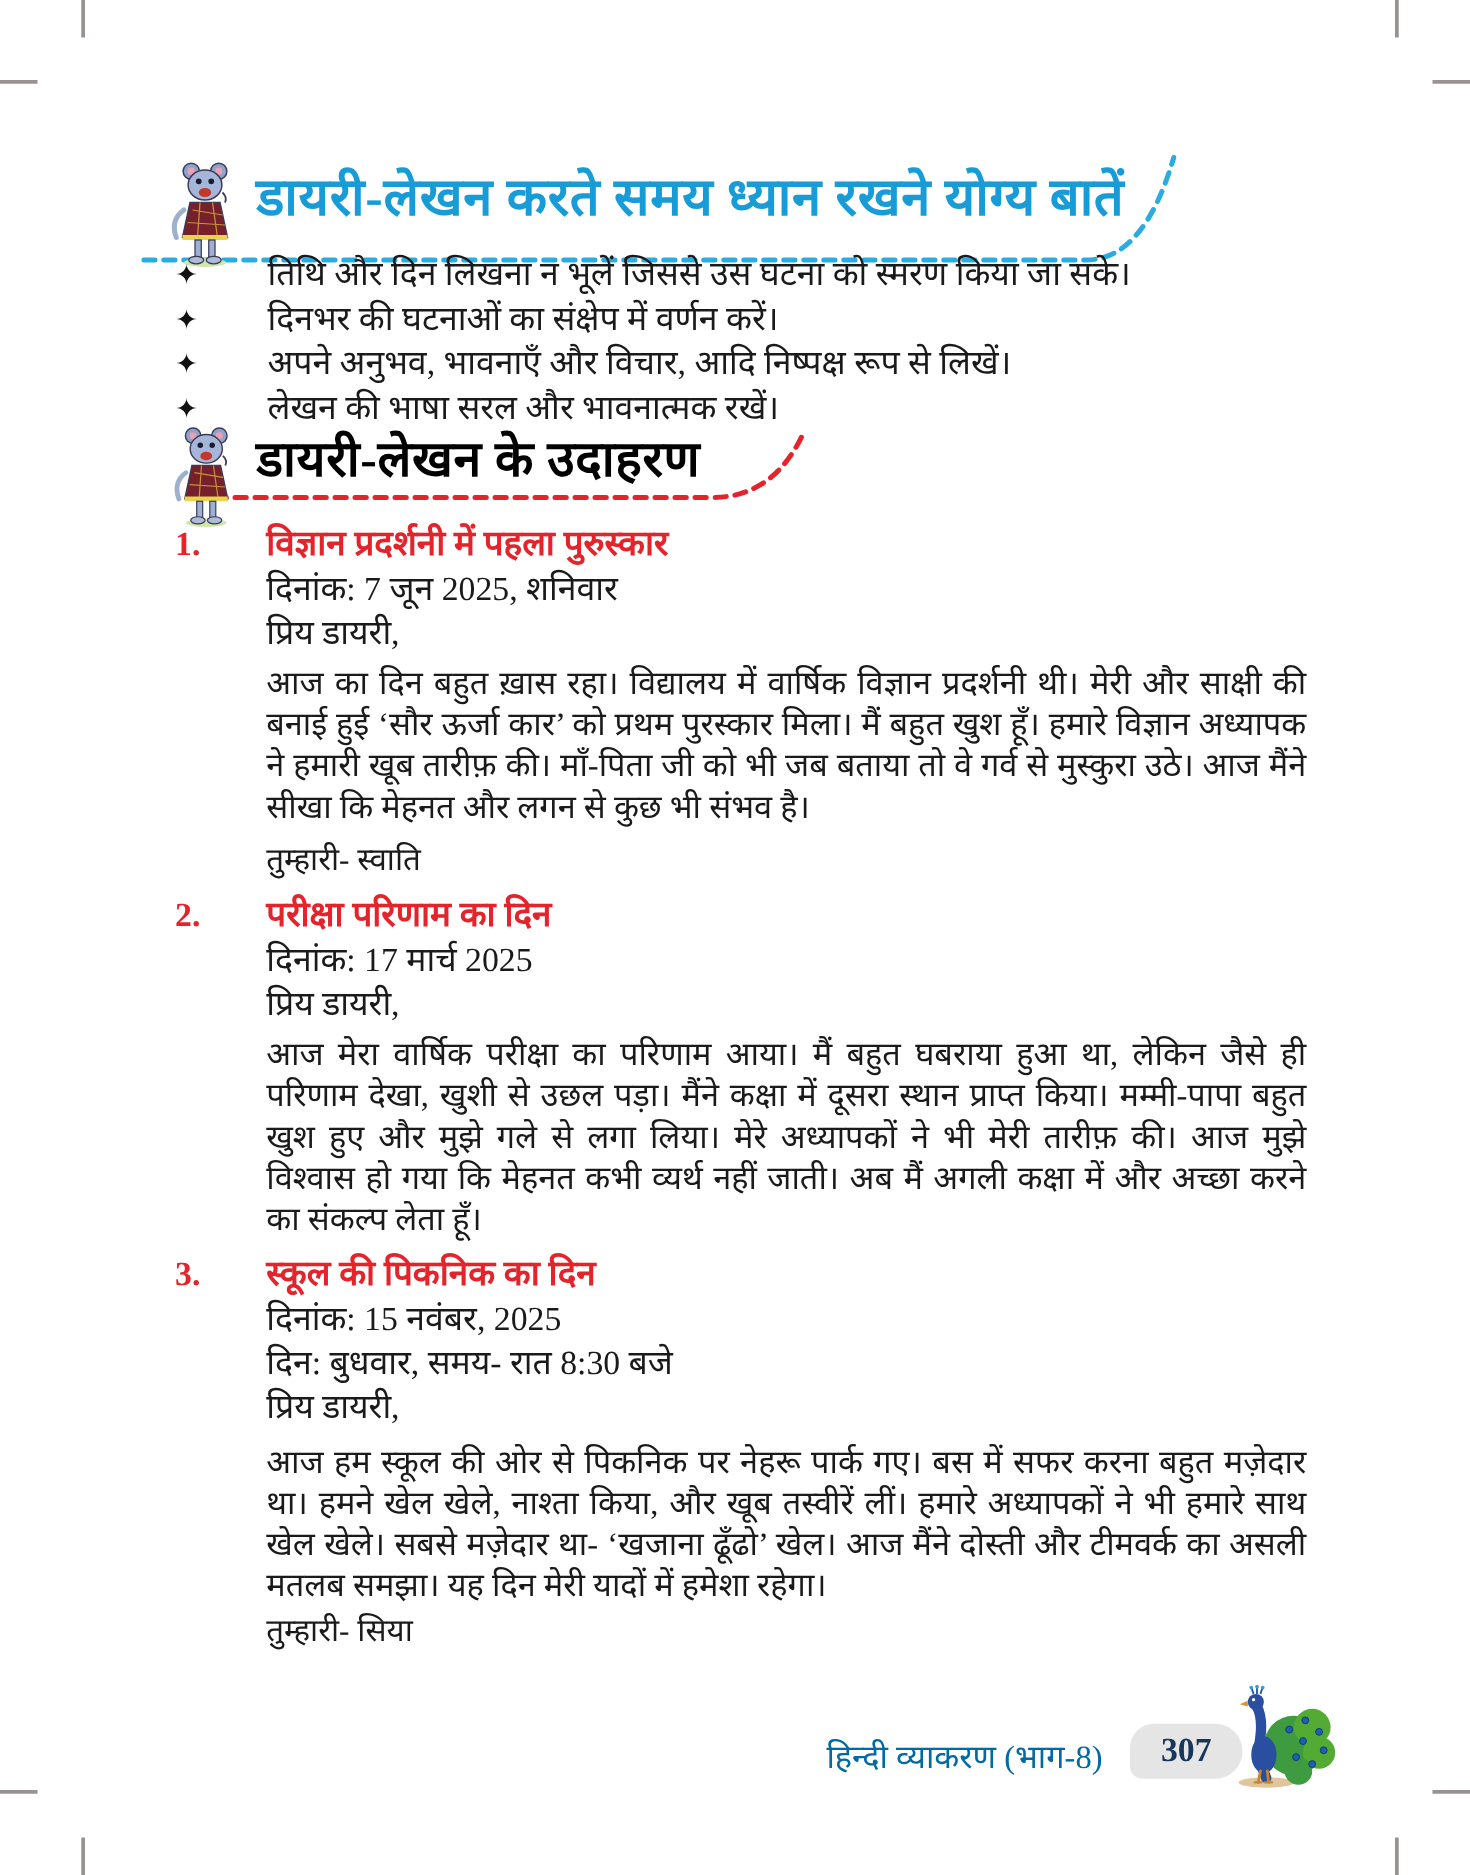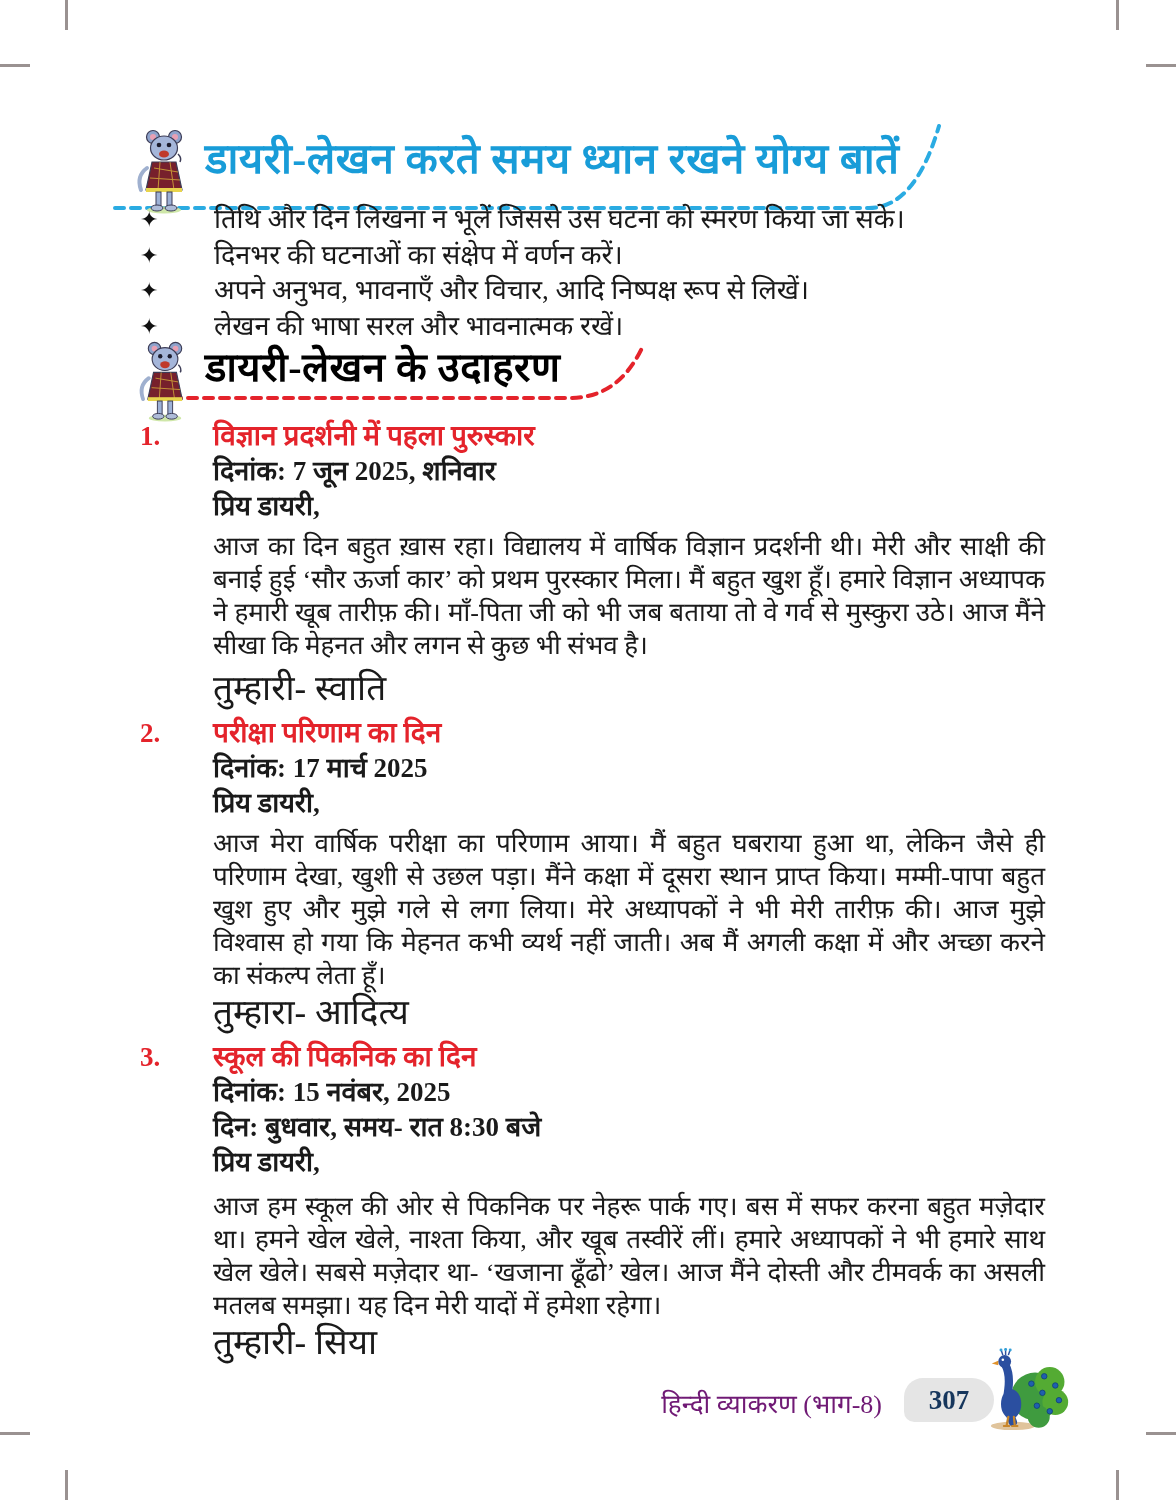--- a/index.html
+++ b/index.html
@@ -40,30 +40,30 @@
   .tip-marker{width:74px;flex:0 0 74px;font-size:22px;color:#111;}
   .tip-text{flex:1;}
 
   
   .entries{position:absolute;left:140px;top:418px;width:905px;}
   .entry{margin-bottom:10px;}
   .entry-head{display:flex;align-items:baseline;}
   .entry-num{width:73px;flex:0 0 73px;font-size:27px;font-weight:700;color:#e4232b;}
   .entry-title{font-size:28px;font-weight:700;color:#e4232b;line-height:36px;}
   .entry-body{margin-left:73px;}
-  .meta-line{font-size:27px;line-height:35px;font-weight:bold;}
+  .meta-line{font-size:27px;line-height:35px;}
   .entry-para{
     font-size:26px;line-height:33px;margin:6px 0 4px 0;
     text-align:justify;text-justify:inter-word;width:832px;
   }
-  .signoff{font-size:35px;line-height:33px;margin-top:10px;margin-bottom:6px;}
+  .signoff{font-size:25px;line-height:33px;margin-top:10px;margin-bottom:6px;}
 
   
   .footer{position:absolute;top:1362px;right:106px;display:flex;align-items:center;}
-  .book-title{font-size:26px;color:#701a75;white-space:nowrap;margin-right:22px;margin-top:6px;}
+  .book-title{font-size:26px;color:#0369a1;white-space:nowrap;margin-right:22px;margin-top:6px;}
   .page-badge{
     position:relative;z-index:1;
     background:#e5e5e5;
     min-width:74px;height:44px;
     border-radius:26px 30px 30px 14px;
     display:flex;align-items:center;justify-content:center;
     font-size:27px;font-weight:700;color:#16365c;
     padding:0 8px;
   }
   .peacock-wrap{position:relative;z-index:2;margin-left:-16px;margin-top:-14px;}
@@ -178,21 +178,20 @@
 
     <div class="entry">
       <div class="entry-head">
         <span class="entry-num">2.</span>
         <span class="entry-title">परीक्षा परिणाम का दिन</span>
       </div>
       <div class="entry-body">
         <div class="meta-line">दिनांक: 17 मार्च 2025</div>
         <div class="meta-line">प्रिय डायरी,</div>
         <p class="entry-para">आज मेरा वार्षिक परीक्षा का परिणाम आया। मैं बहुत घबराया हुआ था, लेकिन जैसे ही परिणाम देखा, खुशी से उछल पड़ा। मैंने कक्षा में दूसरा स्थान प्राप्त किया। मम्मी-पापा बहुत खुश हुए और मुझे गले से लगा लिया। मेरे अध्यापकों ने भी मेरी तारीफ़ की। आज मुझे विश्वास हो गया कि मेहनत कभी व्यर्थ नहीं जाती। अब मैं अगली कक्षा में और अच्छा करने का संकल्प लेता हूँ।</p>
-        <div class="signoff" style="margin-top:2px;">तुम्हारा- आदित्य</div>
       </div>
     </div>
 
     <div class="entry">
       <div class="entry-head">
         <span class="entry-num">3.</span>
         <span class="entry-title">स्कूल की पिकनिक का दिन</span>
       </div>
       <div class="entry-body">
         <div class="meta-line">दिनांक: 15 नवंबर, 2025</div>

